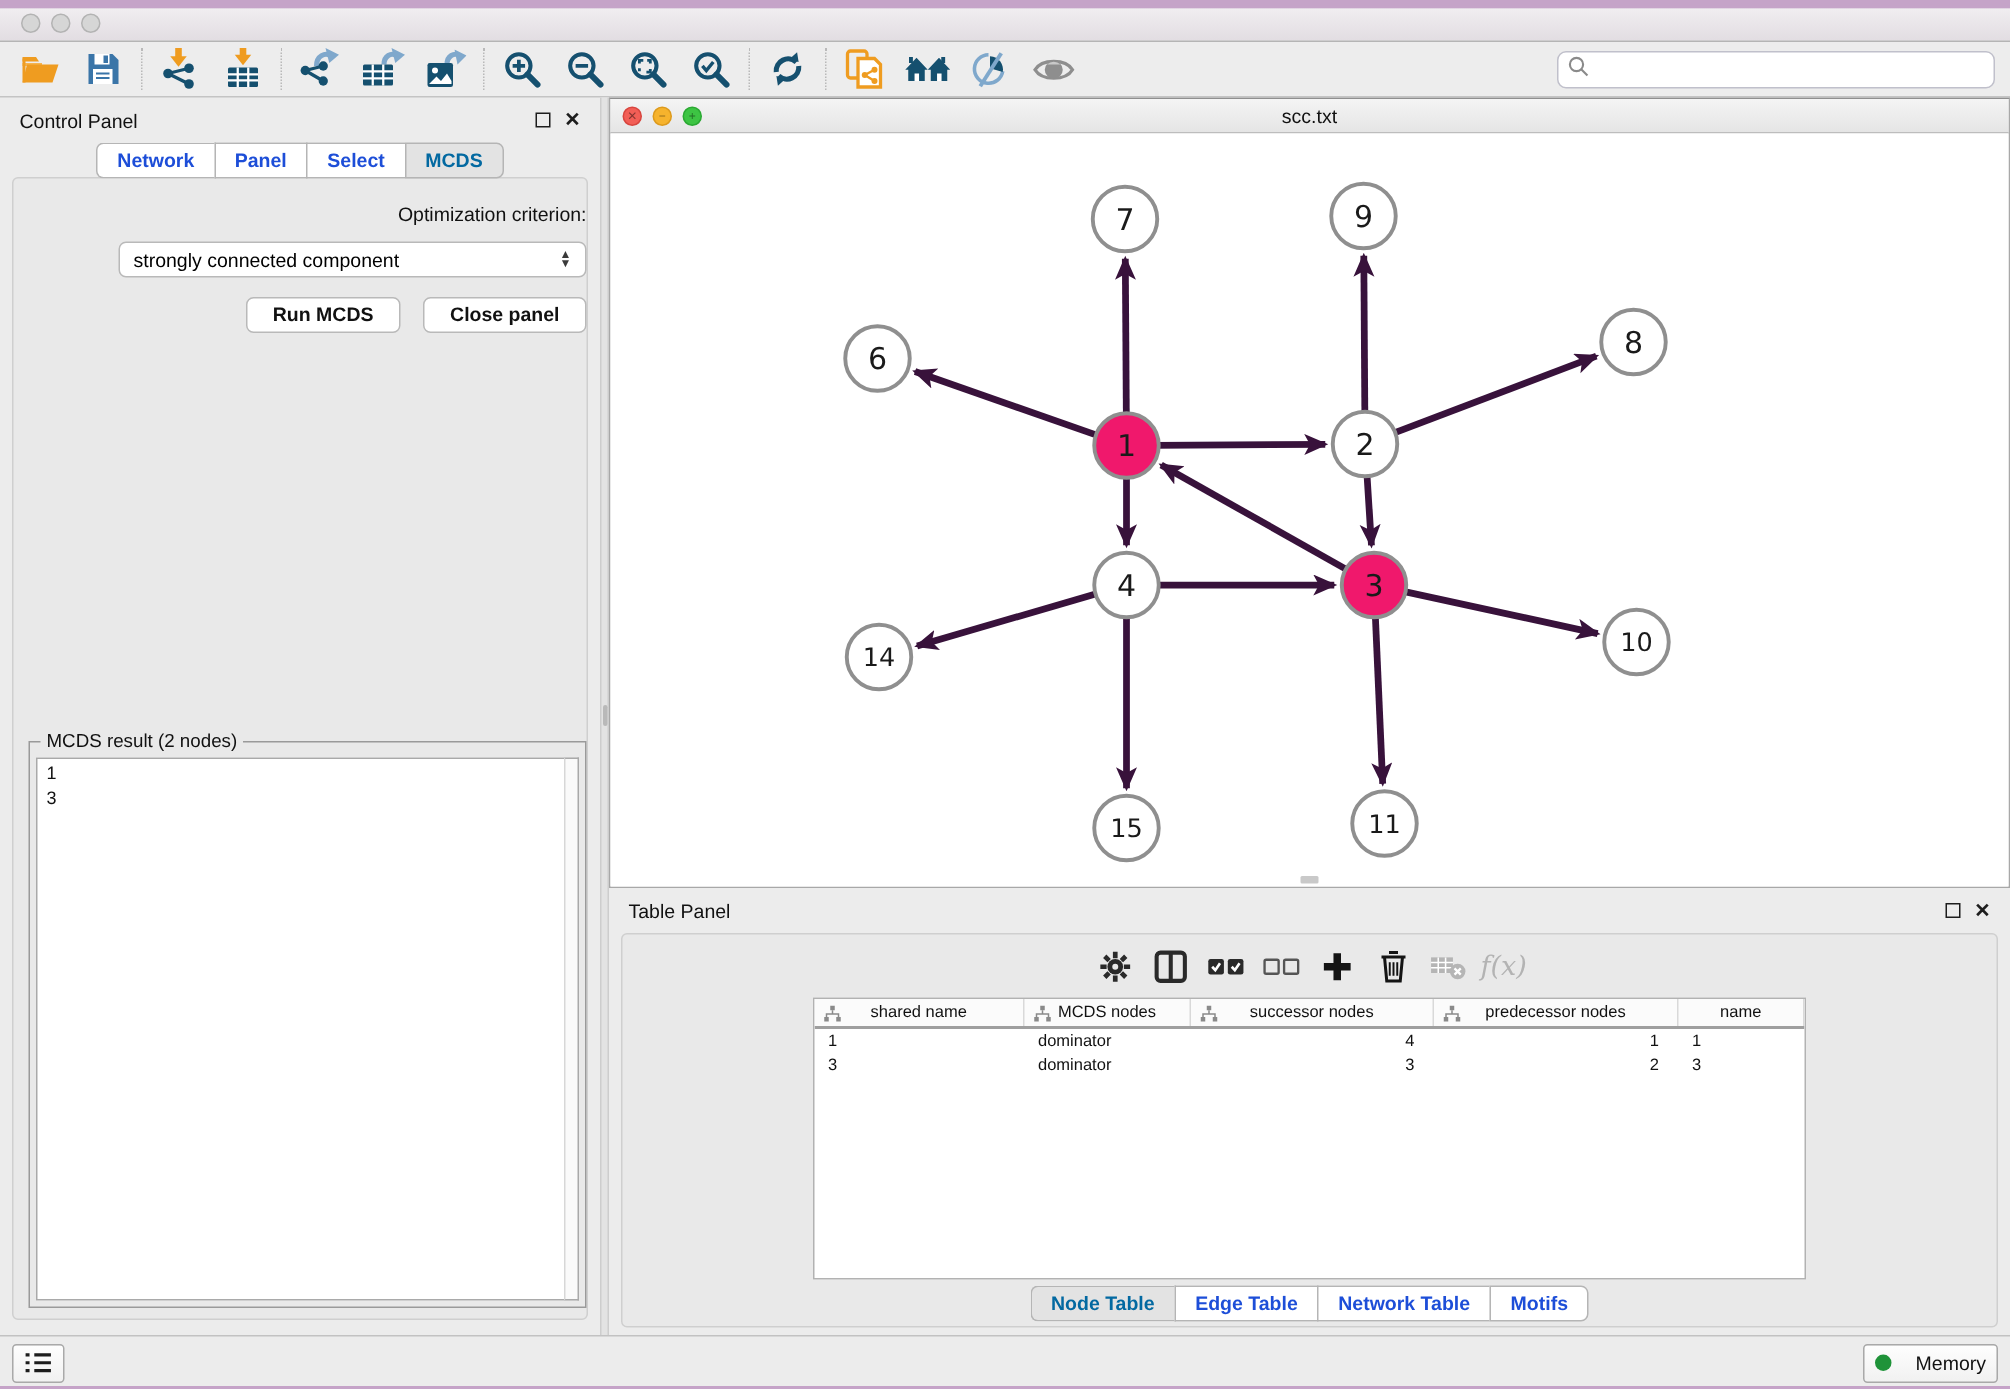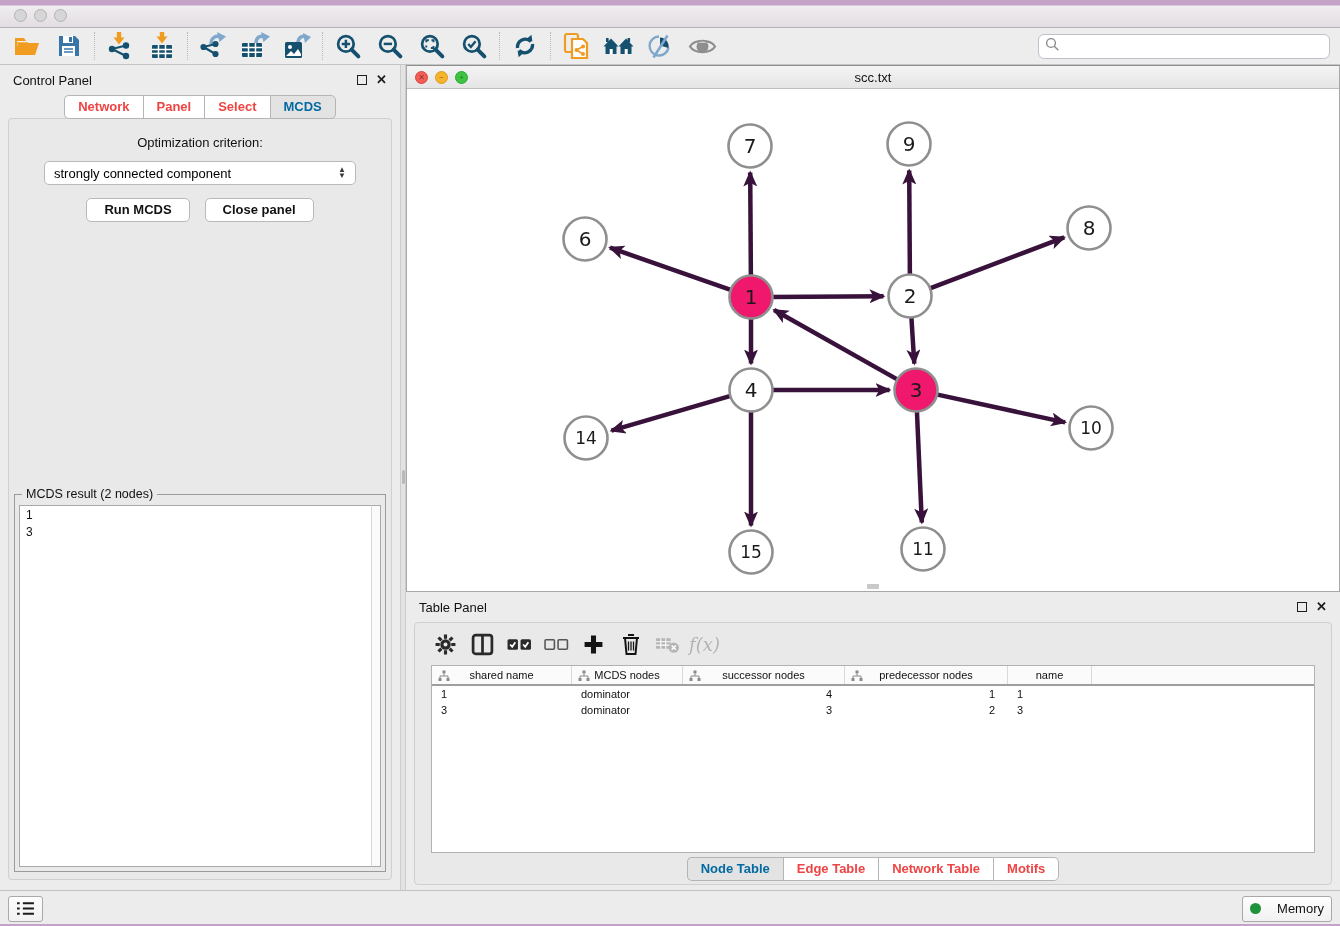--- a/index.html
+++ b/index.html
@@ -33,26 +33,26 @@
   .content { display:flex; height:825px; }
 
   
   .control-panel { width:400px; background:#ececec; display:flex; flex-direction:column; }
   .panel-head { height:30px; display:flex; align-items:center; padding:0 13px; font-size:13px; color:#111; flex:none; }
   .win-btns { margin-left:auto; display:flex; gap:9px; align-items:center; }
   .float-btn { width:10px; height:10px; border:1.6px solid #1d1d1d; display:inline-block; }
   .close-btn { font-size:13px; font-weight:bold; color:#1d1d1d; line-height:10px; }
   .cp-tabs, .tp-tabs { display:flex; justify-content:center; position:relative; z-index:2; margin-bottom:-1px; flex:none; }
   .tab { background:#fff; border:1px solid #b5b5b5; border-right:none; padding:3px 13px 4px;
-         font-size:13px; font-weight:bold; color:#ef4444; cursor:pointer; }
+         font-size:13px; font-weight:bold; color:#1d4ed8; cursor:pointer; }
   .tab:first-child { border-radius:5px 0 0 5px; }
   .tab:last-child { border-radius:0 5px 5px 0; border-right:1px solid #b5b5b5; }
   .tab.current { background:#e3e3e3; color:#0369a1; }
   .cp-body { flex:1; margin:0 8px 10px; background:#e9e9e9; border:1px solid #cfcfcf; border-radius:4px;
-             padding-top:16px; display:flex; flex-direction:column; align-items:center; min-height:0; }
+             padding-top:16px; display:flex; flex-direction:column; align-items:flex-end; min-height:0; }
   .opt-label { font-size:13px; color:#111; margin-bottom:11px; }
   .dropdown { width:312px; height:24px; background:#fff; border:1px solid #b9b9b9; border-radius:5px;
               display:flex; align-items:center; font-size:13px; padding:0 9px; cursor:pointer; }
   .stepper { margin-left:auto; display:flex; flex-direction:column; line-height:6px; font-size:8px; color:#3a3a3a; }
   .cp-buttons { display:flex; gap:15px; margin-top:13px; }
   .btn { background:#fff; border:1px solid #b9b9b9; border-radius:5px; padding:3px 17px 4px;
          font-size:13px; font-weight:bold; color:#111; cursor:pointer; }
   .result-group { margin-top:auto; width:372px; height:378px; border:1px solid #9a9a9a; position:relative;
                   background:#e9e9e9; margin-bottom:7px; flex:none; }
   .result-title { position:absolute; top:-8px; left:7px; background:#e9e9e9; padding:0 4px; font-size:12.5px; color:#111; }
@@ -77,21 +77,21 @@
   .nw-traffic { position:absolute; left:8px; top:5px; display:flex; gap:7px; }
   .nw-traffic .dot { width:13px; height:13px; }
   .nw-title { width:100%; text-align:center; font-size:13px; color:#111; }
   .nw-canvas { flex:1; position:relative; background:#fff; }
   .nw-canvas svg { position:absolute; left:0; top:0; }
   .nw-handle { position:absolute; bottom:2px; left:50%; margin-left:-6px; width:12px; height:5px;
                background:#c9c9c9; border-radius:1px; cursor:row-resize; }
 
   .table-panel { flex:1; background:#ececec; display:flex; flex-direction:column; min-height:0; }
   .tp-inner { flex:1; margin:0 8px 5px; background:#e9e9e9; border:1px solid #cfcfcf; border-radius:4px;
-              display:flex; flex-direction:column; min-height:0; }
+              display:flex; flex-direction:column; min-height:0;align-items:center; }
   .tp-toolbar { height:42px; display:flex; align-items:center; padding:0 12px; gap:0; flex:none; }
   .tp-tbtn { min-width:37px; height:32px; display:flex; align-items:center; justify-content:center; cursor:pointer; }
   .tp-tbtn.disabled { cursor:default; }
   .table-wrap { flex:1; margin:0 16px; background:#fff; border:1px solid #b2b2b2; overflow:hidden;
                 font-size:11px; min-height:0; }
   .thead { display:flex; height:20px; border-bottom:2px solid #9f9f9f; background:#fbfbfb; }
   .th { position:relative; display:flex; align-items:center; justify-content:center;
         border-right:1px solid #d9d9d9; font-size:11px; color:#111; cursor:pointer; }
   .th .hicon { position:absolute; left:6px; top:4px; }
   .trow { display:flex; height:16px; align-items:center; }

